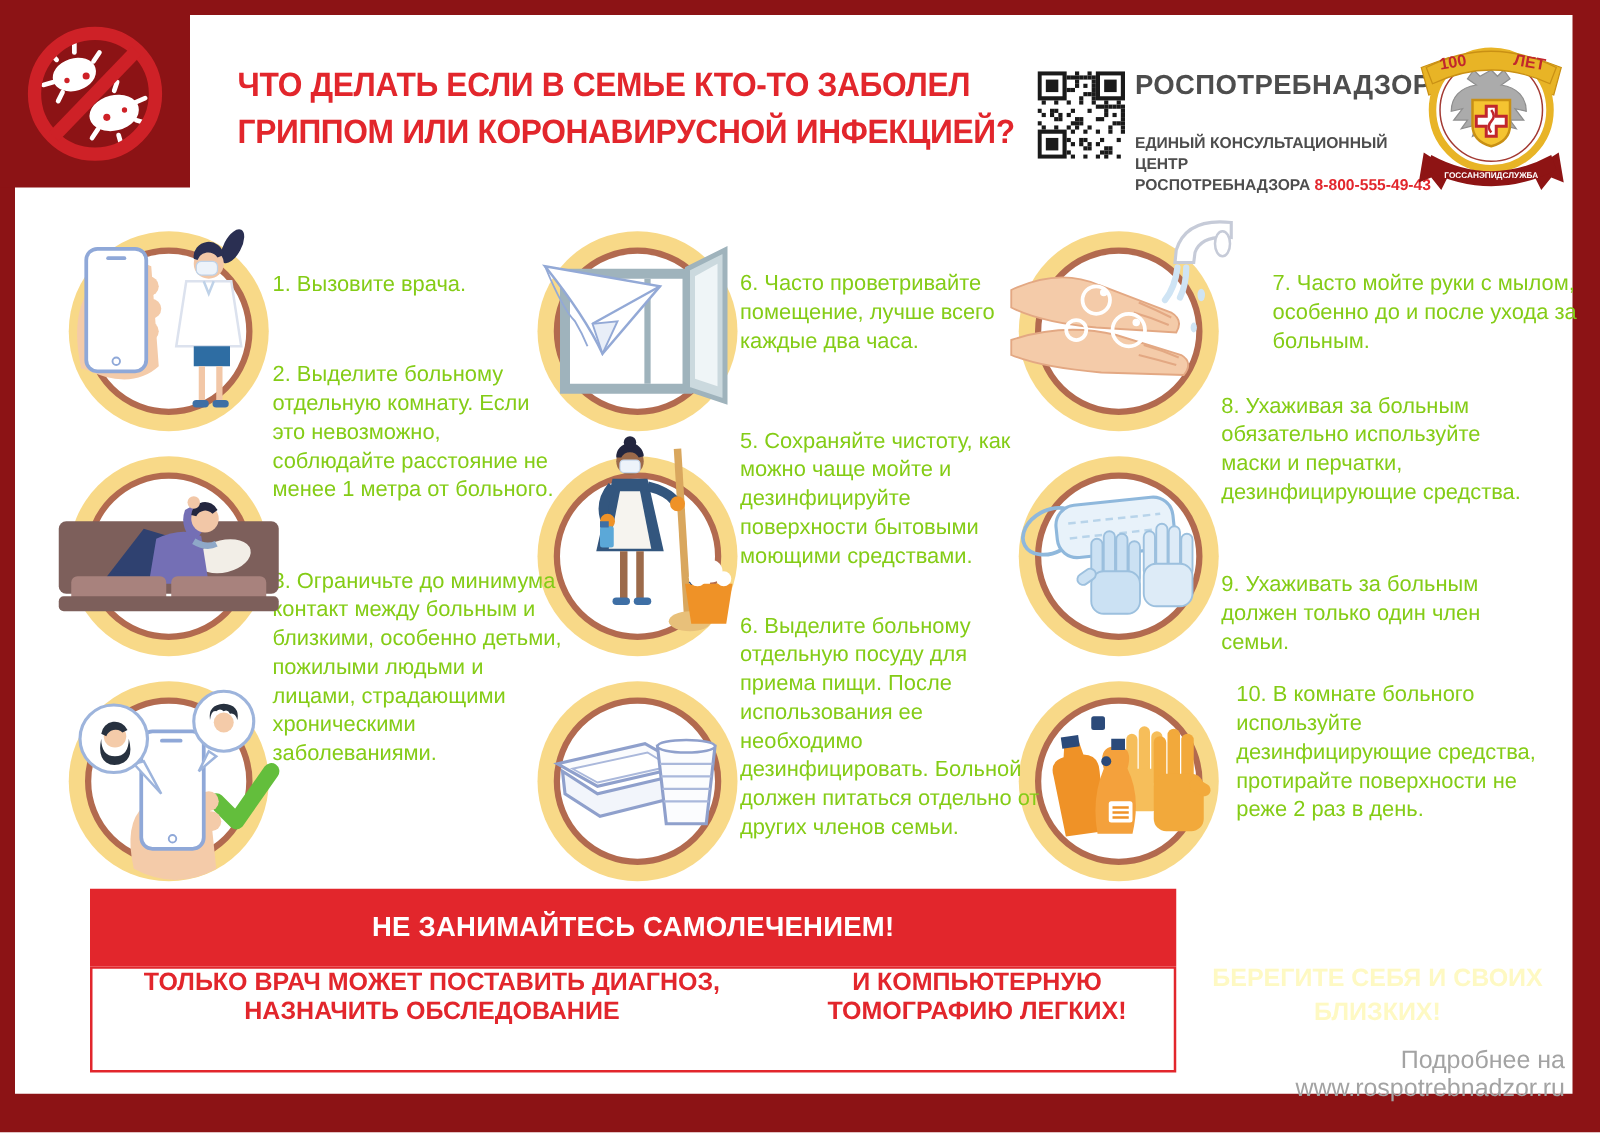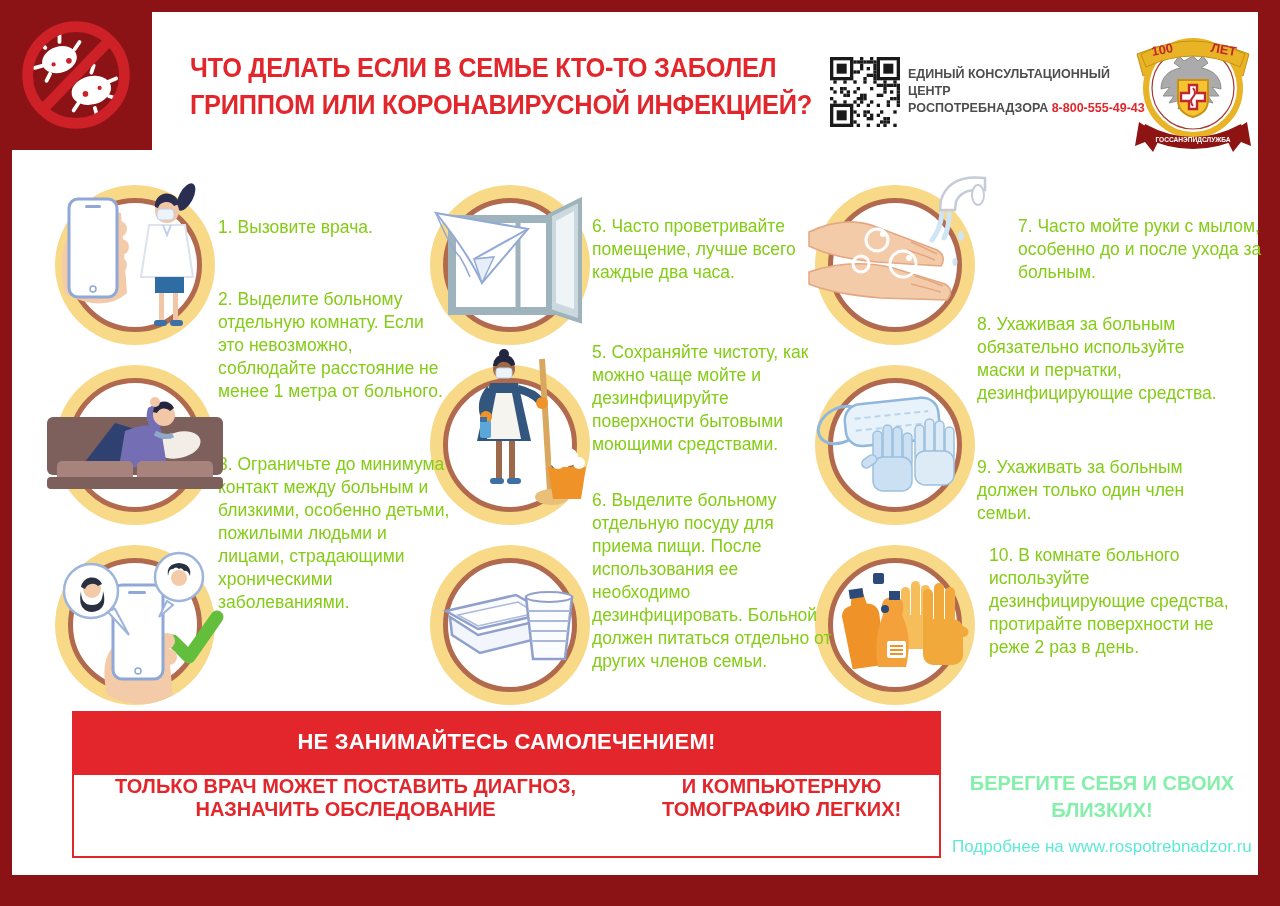--- a/index.html
+++ b/index.html
@@ -9,21 +9,21 @@
   #corner-block{position:absolute;left:0;top:0;width:152px;height:150px;background:#8C1315;
     display:flex;align-items:center;justify-content:center;}
 
   
   #title{position:absolute;left:190px;top:50px;width:690px;color:#E2262C;
     font-size:27px;font-weight:bold;line-height:37px;transform:scaleX(.94);transform-origin:left top;
     letter-spacing:-0.3px;}
   #qr{position:absolute;left:830px;top:57px;width:70px;height:70px;}
   #agency{position:absolute;left:908px;top:55px;width:240px;}
   #agency-name{font-size:22px;font-weight:bold;color:#4D4D4D;letter-spacing:.3px;}
-  #agency-sub{margin-top:11px;font-size:12.5px;font-weight:bold;color:#4D4D4D;line-height:17px;}
+  #agency-sub{margin-top:25px;font-size:12.5px;font-weight:bold;color:#4D4D4D;line-height:17px;}
   .phone{color:#E2262C;}
   #emblem{position:absolute;left:1133px;top:24px;width:120px;height:132px;}
 
   
   .circle{position:absolute;width:160px;height:160px;border-radius:50%;background:#F8D988;}
   .circle::before{content:"";position:absolute;inset:13px;border-radius:50%;
     background:#fff;border:5px solid #B26A4F;}
   .circle svg{position:absolute;left:0;top:0;overflow:visible;z-index:2;}
   #c1{left:55px;top:185px;} #c2{left:55px;top:365px;} #c3{left:55px;top:545px;}
   #c4{left:430px;top:185px;} #c5{left:430px;top:365px;} #c6{left:430px;top:545px;}
@@ -42,23 +42,23 @@
   #tip9{left:977px;top:456px;width:250px;}
   #tip10{left:977px;top:544px;width:250px;margin-left:12px;}
 
   
   #banner{position:absolute;left:72px;top:711px;width:869px;height:62px;background:#E2262C;
     color:#fff;font-size:22px;font-weight:bold;display:flex;align-items:center;justify-content:center;
     letter-spacing:.2px;}
   #warning{position:absolute;left:72px;top:773px;width:865px;height:81px;background:#fff;
     border:2px solid #E2262C;color:#E2262C;font-weight:bold;font-size:20px;text-align:center;
     display:flex;flex-direction:row;justify-content:center;gap:7px;}
-  #care{position:absolute;left:952px;top:770px;width:300px;color:#86efac;font-weight:bold;
+  #care{position:absolute;left:952px;top:770px;width:300px;color:#fef9c3;font-weight:bold;
     font-size:20px;text-align:center;line-height:27px;}
-  #more{position:absolute;left:952px;top:837px;width:300px;color:#5eead4;font-size:17px;text-align:left;}
+  #more{position:absolute;left:952px;top:837px;width:300px;color:#a3a3a3;font-size:20px;text-align:right;}
 </style>
 </head>
 <body>
 
 <div id="poster">
   <div id="sheet"></div>
 
   <div id="corner-block">
     <svg width="118" height="118" viewBox="0 0 100 100">
       <ellipse cx="36" cy="37" rx="15" ry="11" fill="#fff" transform="rotate(-18 36 37)"></ellipse>
@@ -202,20 +202,21 @@
         <rect x="68" y="76" width="4" height="4"></rect>
         <rect x="32" y="80" width="4" height="4"></rect>
         <rect x="44" y="80" width="4" height="4"></rect>
         <rect x="56" y="80" width="4" height="4"></rect>
         <rect x="64" y="80" width="4" height="4"></rect>
         <rect x="76" y="80" width="4" height="4"></rect>
       </g>
   </svg>
 
   <div id="agency">
+    <div id="agency-name">РОСПОТРЕБНАДЗОР</div>
     <div id="agency-sub">
       <div>ЕДИНЫЙ КОНСУЛЬТАЦИОННЫЙ ЦЕНТР</div>
       <div>
         <span>РОСПОТРЕБНАДЗОРА</span>
         <span class="phone">8-800-555-49-43</span>
       </div>
     </div>
   </div>
 
   <svg id="emblem" viewBox="0 0 120 132">

